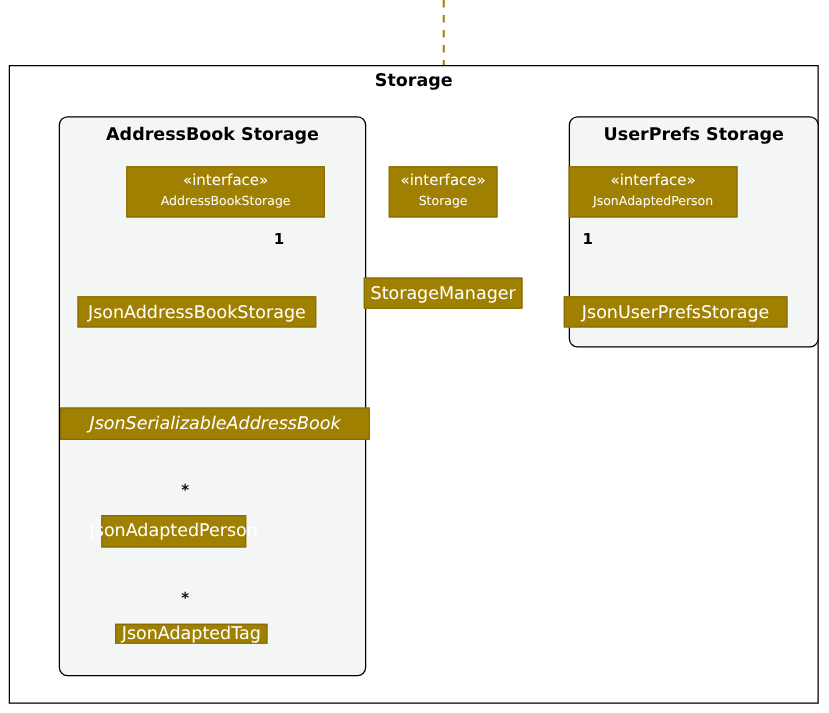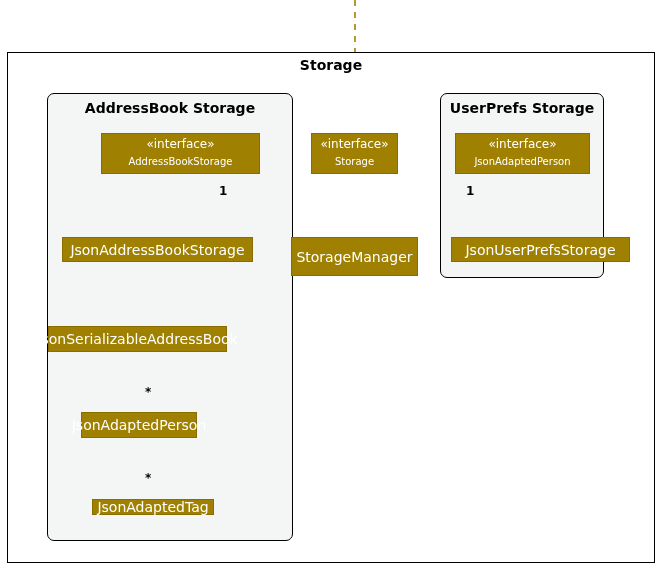--- a/index.html
+++ b/index.html
@@ -162,21 +162,21 @@
   </svg>
 
   <div class="pkg pkg-outer" style="left:7px; top:52px; width:648px; height:511px;">
     <div class="pkg-title">Storage</div>
   </div>
 
   <div class="pkg pkg-inner" style="left:31px; top:93px; width:246px; height:448px;">
     <div class="pkg-title">AddressBook Storage</div>
   </div>
 
-  <div class="pkg pkg-inner" style="left:424px; top:93px; width:164px; height:185px;">
+  <div class="pkg pkg-inner" style="left:439px; top:93px; width:200px; height:185px;">
     <div class="pkg-title">UserPrefs Storage</div>
   </div>
 
   <div class="cls" style="left:101px; top:133px; width:159px; height:41px;">
     <div class="stereo">«interface»</div>
     <div class="cname">AddressBookStorage</div>
   </div>
 
   <div class="cls" style="left:311px; top:133px; width:87px; height:41px;">
     <div class="stereo">«interface»</div>
@@ -185,29 +185,29 @@
 
   <div class="cls" style="left:455px; top:133px; width:135px; height:41px;">
     <div class="stereo">«interface»</div>
     <div class="cname">JsonAdaptedPerson</div>
   </div>
 
   <div class="cls simple" style="left:62px; top:237px; width:191px; height:25px;">
     <div>JsonAddressBookStorage</div>
   </div>
 
-  <div class="cls simple" style="left:291px; top:237px; width:127px; height:39px;">
+  <div class="cls simple" style="left:291px; top:222px; width:127px; height:25px;">
     <div>StorageManager</div>
   </div>
 
   <div class="cls simple" style="left:451px; top:237px; width:179px; height:25px;">
     <div>JsonUserPrefsStorage</div>
   </div>
 
-  <div class="cls simple" style="left:48px; top:326px; width:179px; height:26px;">
+  <div class="cls simple" style="left:48px; top:326px; width:248px; height:26px;font-style:italic;">
     <div>JsonSerializableAddressBook</div>
   </div>
 
   <div class="cls simple" style="left:81px; top:412px; width:116px; height:26px;">
     <div>JsonAdaptedPerson</div>
   </div>
 
   <div class="cls simple" style="left:92px; top:499px; width:122px; height:16px;">
     <div>JsonAdaptedTag</div>
   </div>

